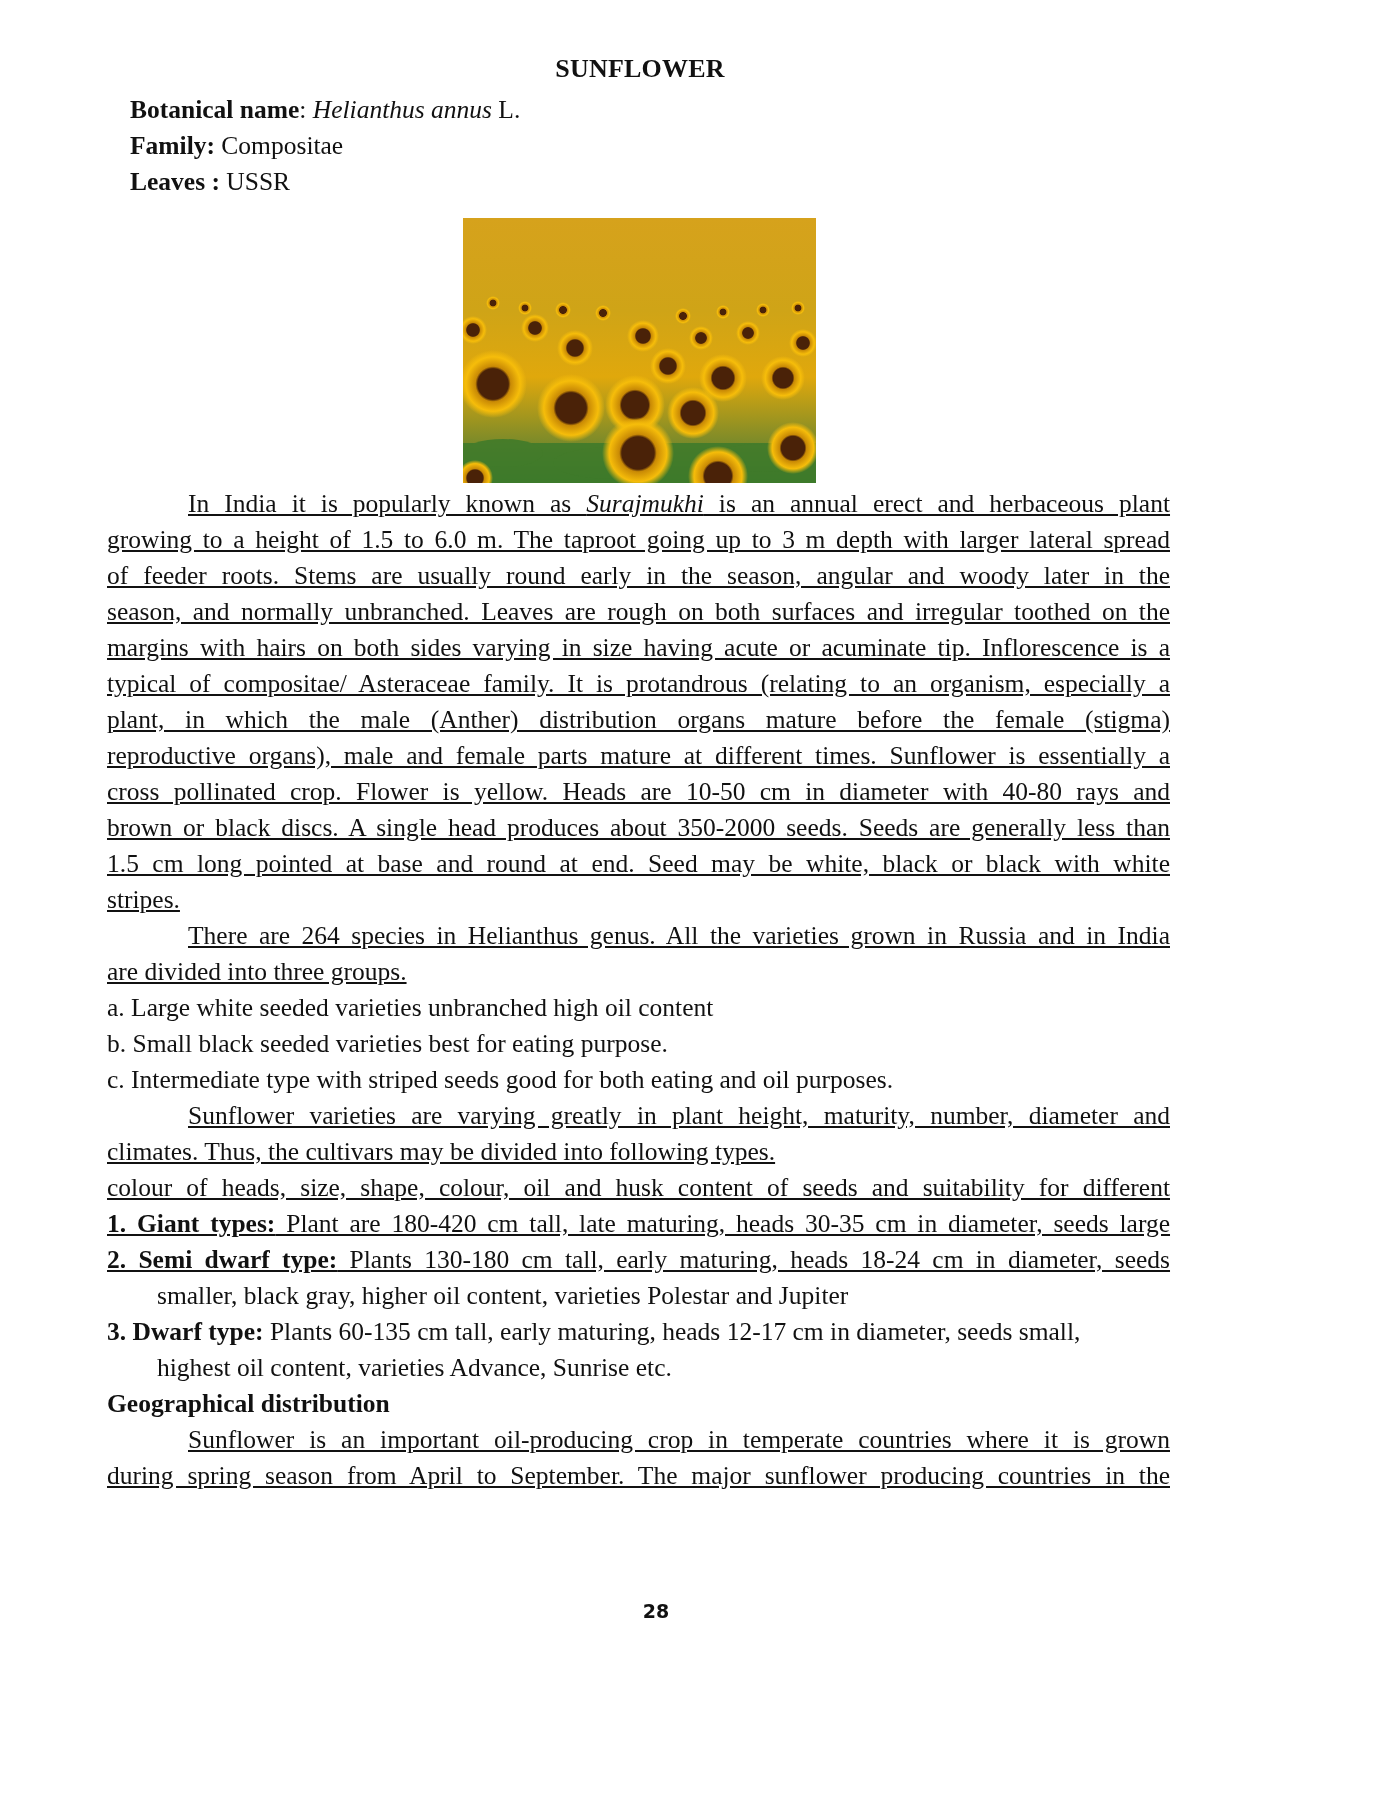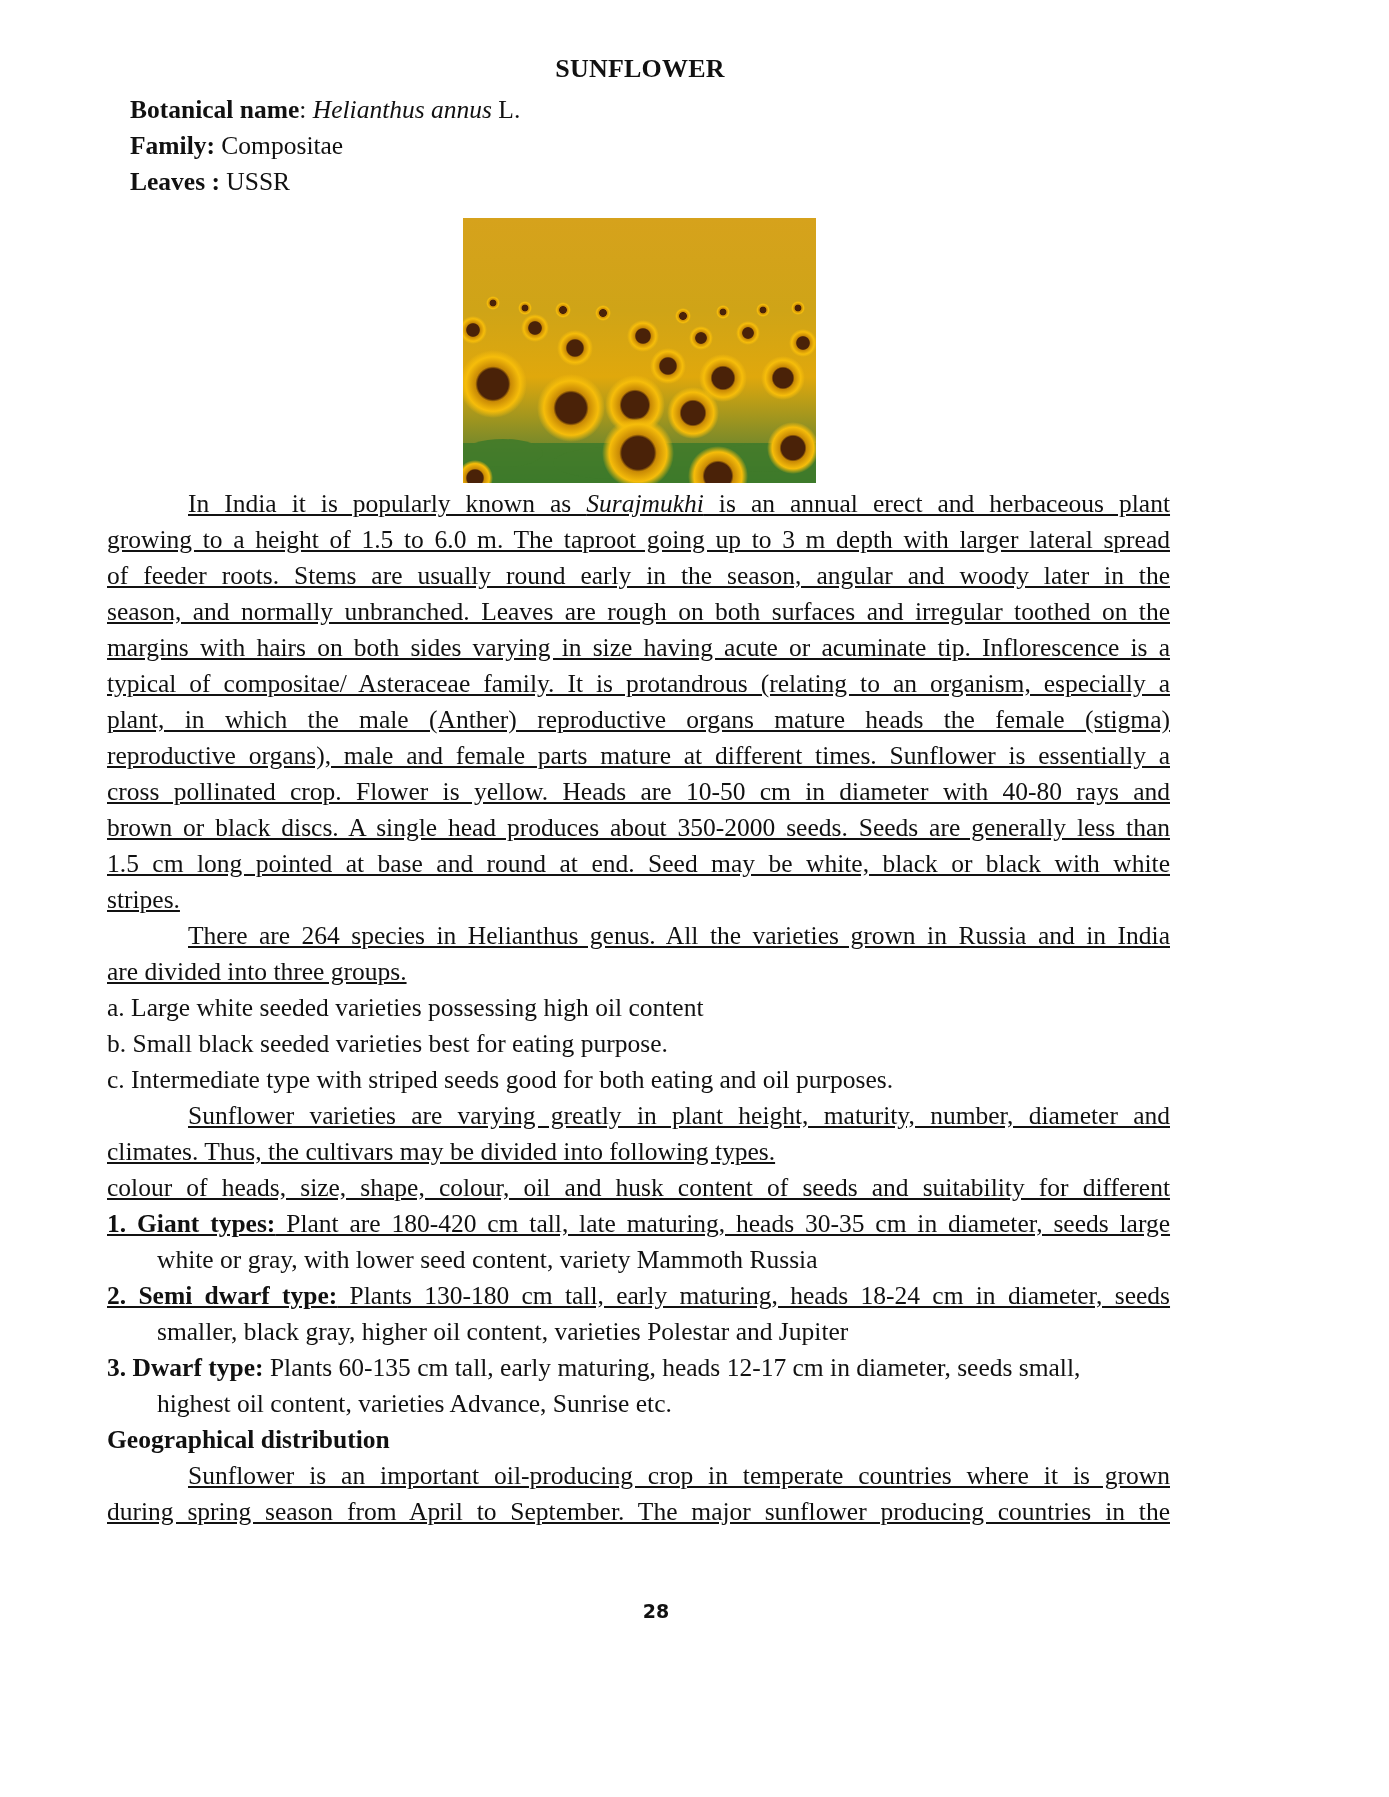--- a/index.html
+++ b/index.html
@@ -98,41 +98,40 @@
   </div>
 
   <div class="body">
 
     <p class="line indent"><span>In India it is popularly known as </span><i>Surajmukhi</i><span> is an annual erect and herbaceous plant</span></p>
     <p class="line">growing to a height of 1.5 to 6.0 m. The taproot going up to 3 m depth with larger lateral spread</p>
     <p class="line">of feeder roots. Stems are usually round early in the season, angular and woody later in the</p>
     <p class="line">season, and normally unbranched. Leaves are rough on both surfaces and irregular toothed on the</p>
     <p class="line">margins with hairs on both sides varying in size having acute or acuminate tip. Inflorescence is a</p>
     <p class="line">typical of compositae/ Asteraceae family. It is protandrous (relating to an organism, especially a</p>
-    <p class="line">plant, in which the male (Anther) reproductive organs mature heads the female (stigma)</p>
+    <p class="line">plant, in which the male (Anther) distribution organs mature before the female (stigma)</p>
     <p class="line">reproductive organs), male and female parts mature at different times. Sunflower is essentially a</p>
     <p class="line">cross pollinated crop. Flower is yellow. Heads are 10-50 cm in diameter with 40-80 rays and</p>
     <p class="line">brown or black discs. A single head produces about 350-2000 seeds. Seeds are generally less than</p>
     <p class="line">1.5 cm long pointed at base and round at end. Seed may be white, black or black with white</p>
     <p class="line last">stripes.</p>
 
     <p class="line indent">There are 264 species in Helianthus genus. All the varieties grown in Russia and in India</p>
     <p class="line last">are divided into three groups.</p>
 
-    <p class="list-item">a. Large white seeded varieties possessing high oil content</p>
+    <p class="list-item">a. Large white seeded varieties unbranched high oil content</p>
     <p class="list-item">b. Small black seeded varieties best for eating purpose.</p>
     <p class="list-item">c. Intermediate type with striped seeds good for both eating and oil purposes.</p>
 
     <p class="line indent">Sunflower varieties are varying greatly in plant height, maturity, number, diameter and</p>
     <p class="line last">climates. Thus, the cultivars may be divided into following types.</p>
     <p class="line">colour of heads, size, shape, colour, oil and husk content of seeds and suitability for different</p>
 
     <div class="type">
       <div class="line"><b>1. Giant types:</b><span> Plant are 180-420 cm tall, late maturing, heads 30-35 cm in diameter, seeds large</span></div>
-      <span class="hang">white or gray, with lower seed content, variety Mammoth Russia</span>
     </div>
     <div class="type">
       <div class="line"><b>2. Semi dwarf type:</b><span> Plants 130-180 cm tall, early maturing, heads 18-24 cm in diameter, seeds</span></div>
       <span class="hang">smaller, black gray, higher oil content, varieties Polestar and Jupiter</span>
     </div>
     <div class="type">
       <div><b>3. Dwarf type:</b><span> Plants 60-135 cm tall, early maturing, heads 12-17 cm in diameter, seeds small,</span></div>
       <span class="hang">highest oil content, varieties Advance, Sunrise etc.</span>
     </div>
 

